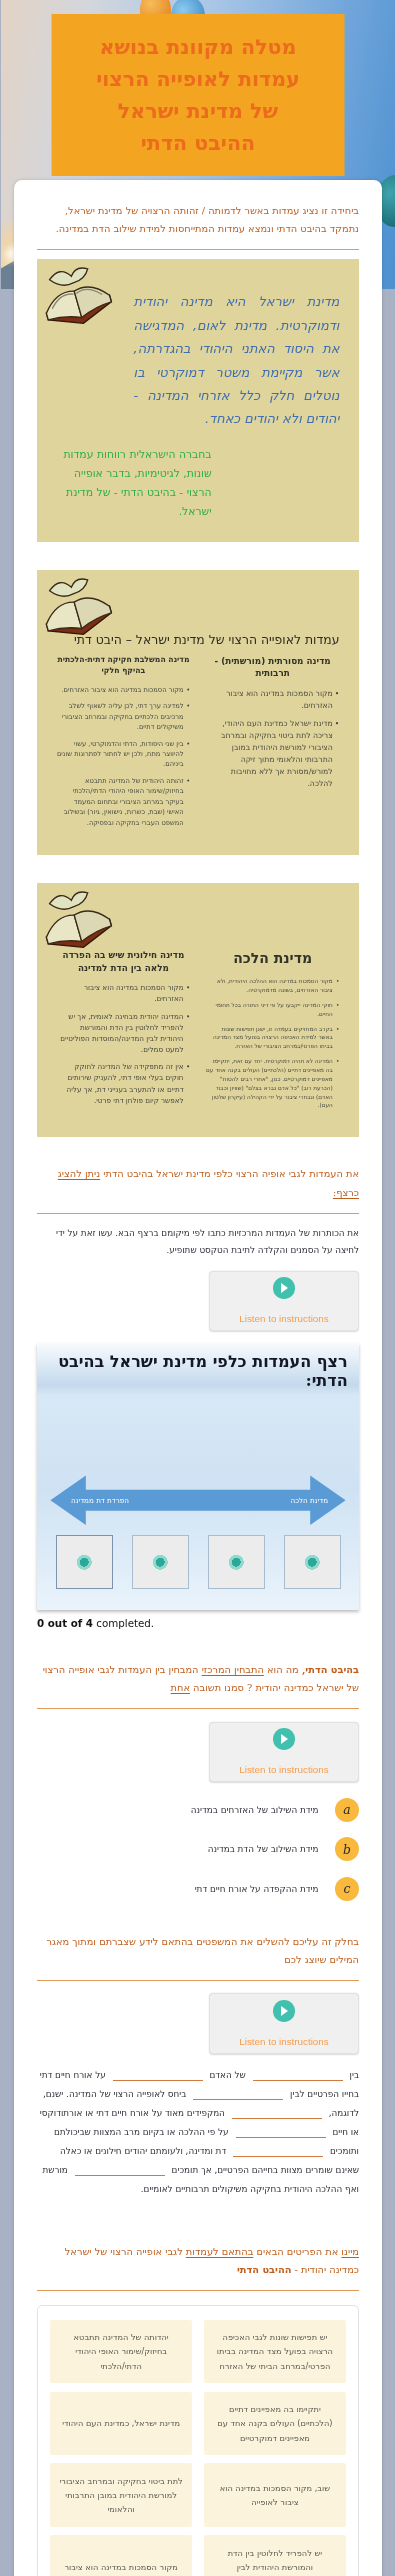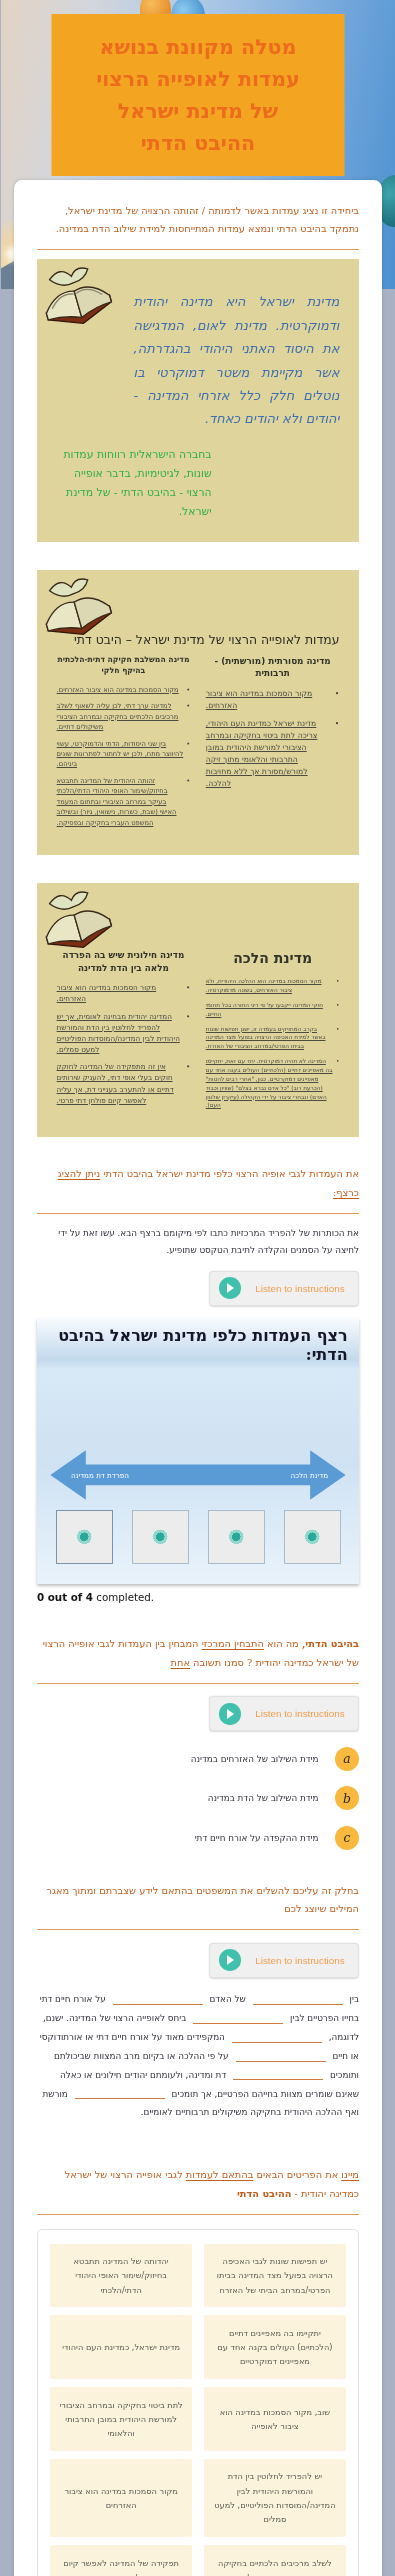--- a/index.html
+++ b/index.html
@@ -47,31 +47,31 @@
   .hand-text{font-style:italic;color:#3f6fb0;font-size:13px;line-height:1.8;text-align:justify;padding-left:77px;direction:rtl;}
   .green-text{color:#2fae4d;font-size:10.8px;line-height:1.75;width:155px;margin:15.5px auto 0 0;text-align:right;}
   .card-head{margin-top:44px;font-size:12.4px;color:#2c2c22;text-align:right;}
   .cols{display:flex;gap:15.5px;margin-top:8.2px;}
   .col{flex:1;}
   .col-h{font-weight:bold;text-align:center;color:#33332a;line-height:1.4;}
   .col-h.md{font-size:8.8px;}
   .col-h.sm{font-size:7.7px;}
   .col-h.xl{font-size:14px;}
   ul.bullets{list-style:none;margin:8.2px 0 0;padding:0;}
-  ul.bullets li{position:relative;padding-right:6.7px;color:#4b4b40;text-align:left;margin-bottom:6.2px;line-height:1.55;text-decoration:underline;}
+  ul.bullets li{position:relative;padding-right:6.7px;color:#4b4b40;text-align:right;margin-bottom:6.2px;line-height:1.55;}
   ul.bullets li::before{content:"•";position:absolute;right:0;top:0;}
   .b15 li{font-size:7.7px;line-height:1.9;}
   .b13 li{font-size:6.7px;}
   .b11 li{font-size:5.7px;text-align:justify;}
   .b14 li{font-size:7.2px;line-height:1.8;}
 
   
   .listen{display:flex;align-items:center;gap:14.4px;direction:ltr;width:150px;box-sizing:border-box;
     background:#f0f0f0;border:0.5px solid #e2e2e2;border-radius:4.1px;padding:5.7px 9.3px;margin:12.4px 0;
-    box-shadow:0 0.5px 1.5px rgba(0,0,0,.15);cursor:pointer;}
+    box-shadow:0 0.5px 1.5px rgba(0,0,0,.15);cursor:pointer;flex-direction:column;}
   .play{flex:none;width:21.6px;height:21.6px;border-radius:50%;background:#41c1ad;position:relative;}
   .play::after{content:"";position:absolute;left:8.2px;top:5.7px;border-left:7.2px solid #fff;
     border-top:5.2px solid transparent;border-bottom:5.2px solid transparent;}
   .listen-label{color:#f59d4e;font-size:9.8px;}
 
   
   .cont{margin-top:10.3px;box-shadow:0 2.1px 3.1px rgba(0,0,0,.25);
     background:linear-gradient(180deg,#dcebf7 0%,#cfe2f3 55%,#e9f3fb 100%);padding-bottom:20.6px;}
   .cont-head{background:linear-gradient(180deg,#f8fbfe 0%,#c3d9ec 80%,#d8e9f6 100%);
     padding:8.2px 11.3px 6.2px;font-family:"DejaVu Serif","DejaVu Sans",serif;font-weight:bold;font-size:16px;
@@ -217,21 +217,21 @@
           </ul>
         </div>
       </div>
     </div>
 
     <div class="serif-orange mt55">
       <span>את העמדות לגבי אופיה הרצוי כלפי מדינת ישראל בהיבט הדתי </span><span class="u">ניתן להציג כרצף:</span>
     </div>
     <hr class="rule">
 
-    <div class="dark-instr" style="margin-top:11.3px;">את הכותרות של להפריד המרכזיות כתבו לפי מיקומם ברצף הבא. עשו זאת על ידי לחיצה על הסמנים והקלדה לתיבת הטקסט שתופיע.</div>
+    <div class="dark-instr" style="margin-top:11.3px;">את הכותרות של העמדות המרכזיות כתבו לפי מיקומם ברצף הבא. עשו זאת על ידי לחיצה על הסמנים והקלדה לתיבת הטקסט שתופיע.</div>
 
     <button class="listen">
       <span class="play"></span>
       <span class="listen-label">Listen to instructions</span>
     </button>
 
     <div class="cont">
       <div class="cont-head">רצף העמדות כלפי מדינת ישראל בהיבט הדתי:</div>
       <div class="arrow-zone">
         <div class="arrow-shape"></div>

